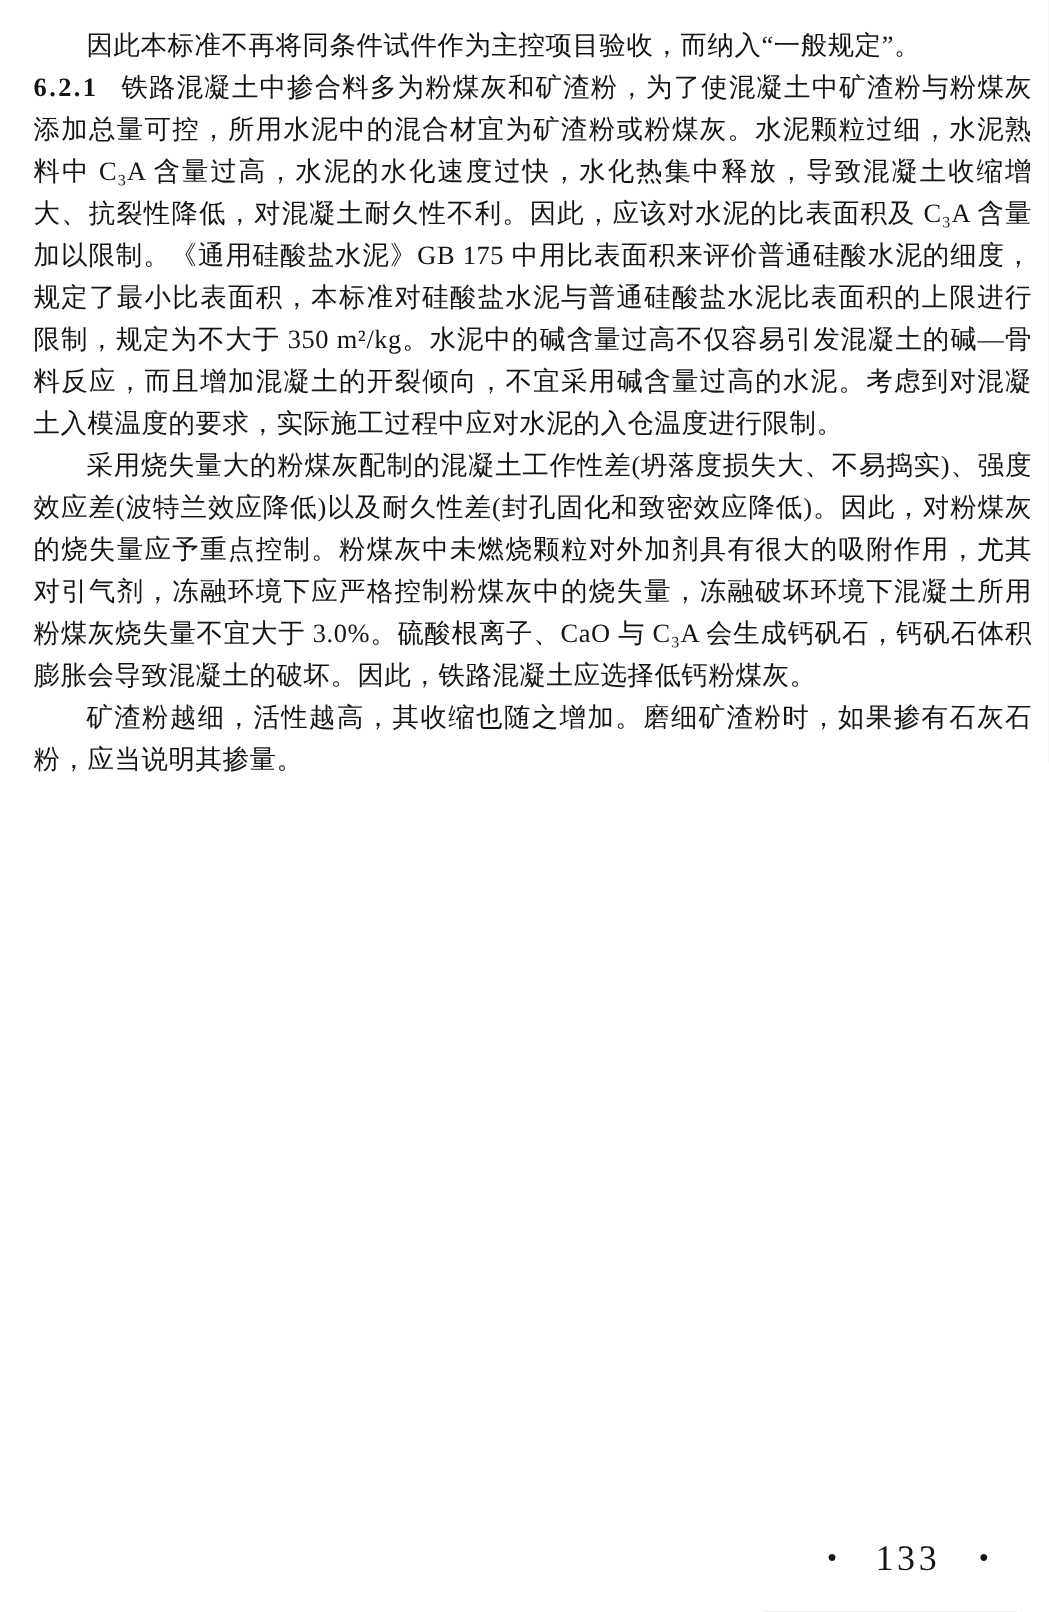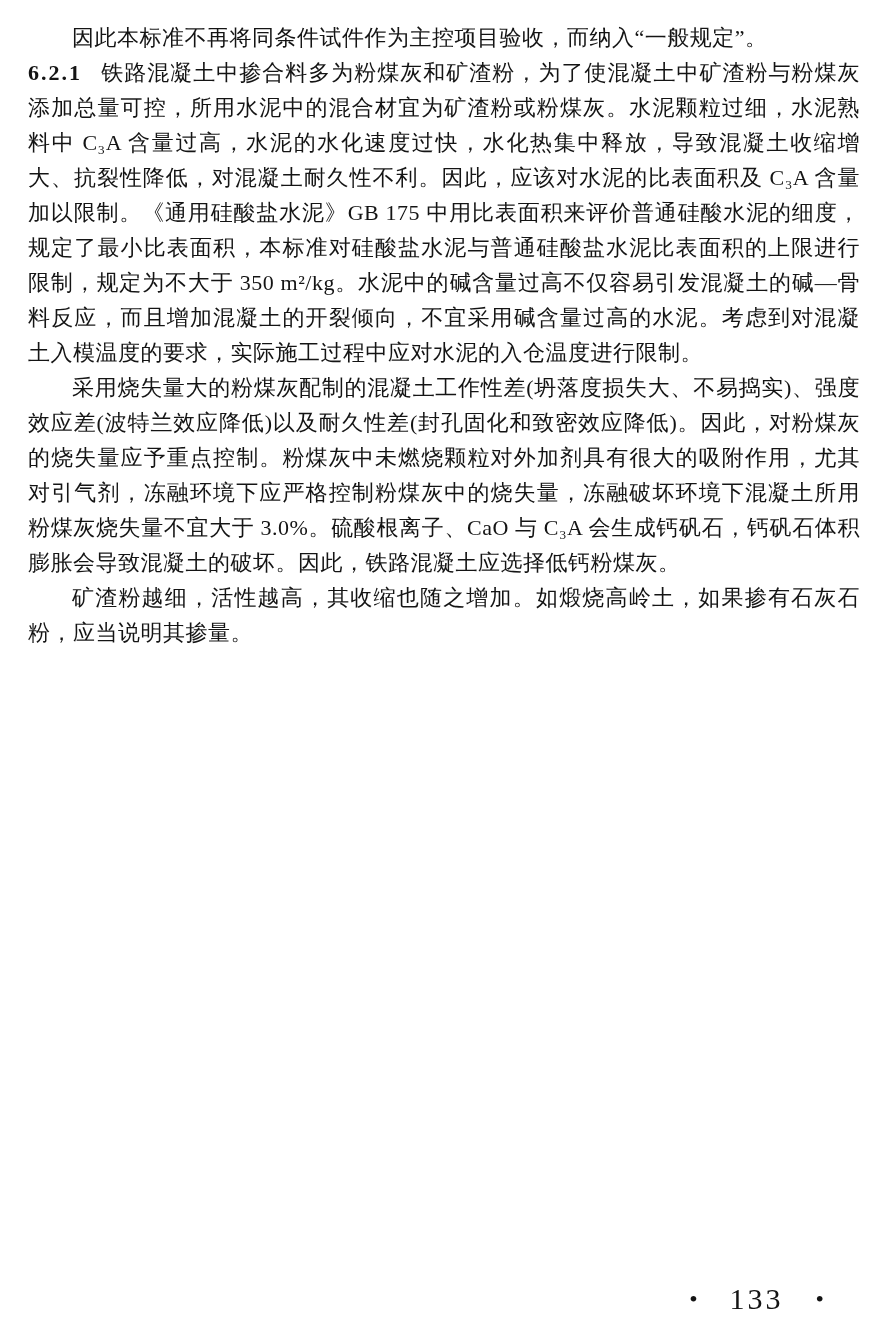--- a/index.html
+++ b/index.html
@@ -65,21 +65,21 @@
 <div class="page">
   <div class="content">
 
     <p class="para indent"><span>因此本标准不再将同条件试件作为主控项目验收，而纳入“一般规定”。</span></p>
 
     <p class="para"><span class="section-num">6.2.1</span><span>铁路混凝土中掺合料多为粉煤灰和矿渣粉，为了使混凝土中矿渣粉与粉煤灰添加总量可控，所用水泥中的混合材宜为矿渣粉或粉煤灰。水泥颗粒过细，水泥熟料中 C₃A 含量过高，水泥的水化速度过快，水化热集中释放，导致混凝土收缩增大、抗裂性降低，对混凝土耐久性不利。因此，应该对水泥的比表面积及 C₃A 含量加以限制。《通用硅酸盐水泥》GB 175 中用比表面积来评价普通硅酸水泥的细度，规定了最小比表面积，本标准对硅酸盐水泥与普通硅酸盐水泥比表面积的上限进行限制，规定为不大于 350 m²/kg。水泥中的碱含量过高不仅容易引发混凝土的碱—骨料反应，而且增加混凝土的开裂倾向，不宜采用碱含量过高的水泥。考虑到对混凝土入模温度的要求，实际施工过程中应对水泥的入仓温度进行限制。</span></p>
 
 
     <p class="para indent"><span>采用烧失量大的粉煤灰配制的混凝土工作性差(坍落度损失大、不易捣实)、强度效应差(波特兰效应降低)以及耐久性差(封孔固化和致密效应降低)。因此，对粉煤灰的烧失量应予重点控制。粉煤灰中未燃烧颗粒对外加剂具有很大的吸附作用，尤其对引气剂，冻融环境下应严格控制粉煤灰中的烧失量，冻融破坏环境下混凝土所用粉煤灰烧失量不宜大于 3.0%。硫酸根离子、CaO 与 C₃A 会生成钙矾石，钙矾石体积膨胀会导致混凝土的破坏。因此，铁路混凝土应选择低钙粉煤灰。</span></p>
 
-    <p class="para indent"><span>矿渣粉越细，活性越高，其收缩也随之增加。如煅烧高岭土，如果掺有石灰石粉，应当说明其掺量。</span></p>
+    <p class="para indent"><span>矿渣粉越细，活性越高，其收缩也随之增加。磨细矿渣粉时，如果掺有石灰石粉，应当说明其掺量。</span></p>
 
   </div>
 
   <div class="footer">
     <span class="bullet">•</span>
     <span class="page-num">133</span>
     <span class="bullet">•</span>
   </div>
 </div>
 

